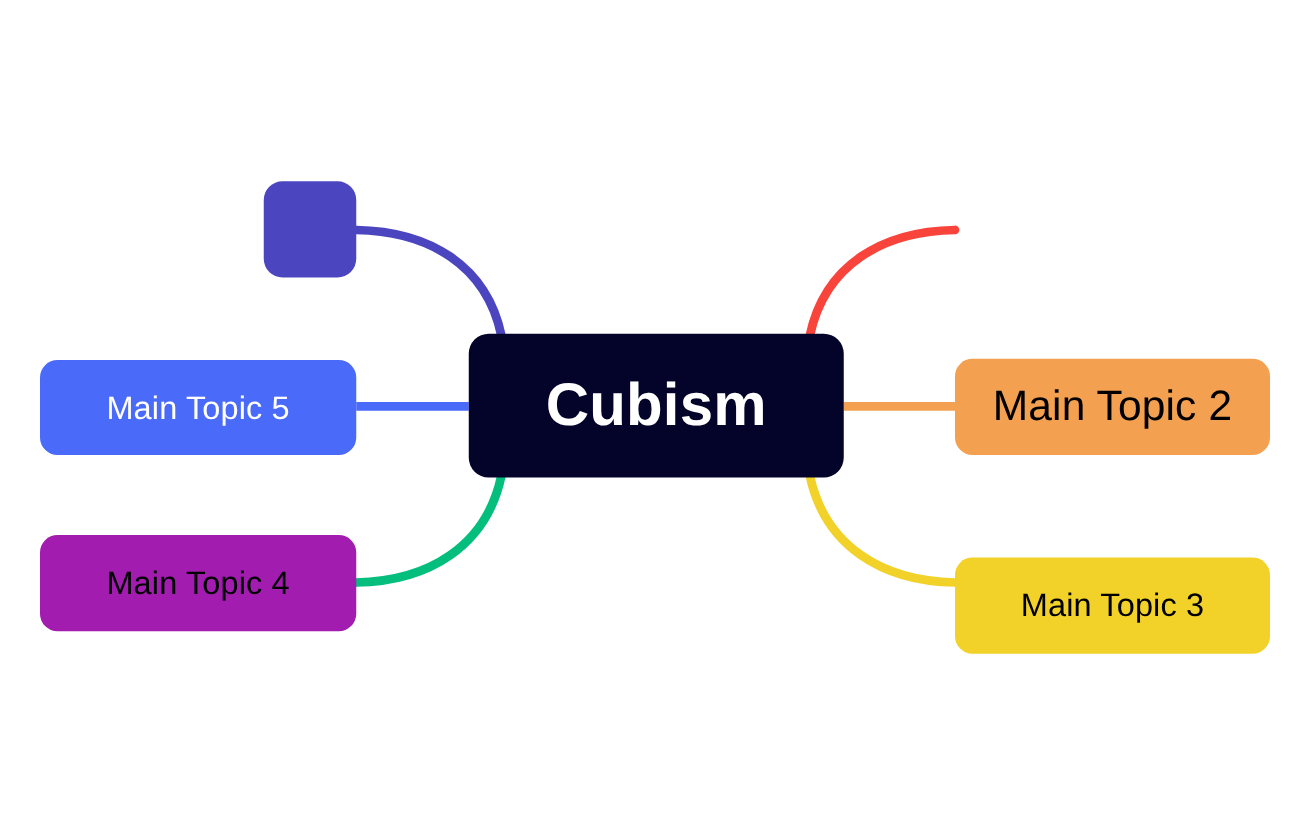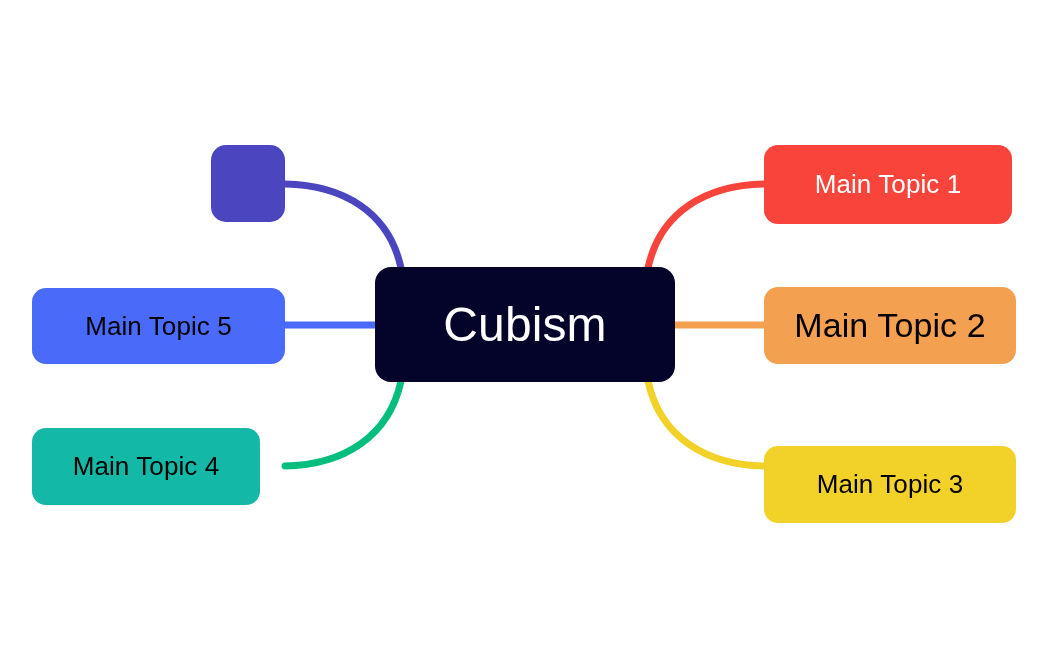--- a/index.html
+++ b/index.html
@@ -46,21 +46,21 @@
     left: 375px;
     top: 267px;
     width: 300px;
     height: 115px;
     background: #04042b;
     border-radius: 16px;
   }
   #node-center .node-label {
     color: #ffffff;
     font-size: 48px;
-    font-weight: 400;
+    font-weight: 700;
   }
   
   #node-topic-1 {
     left: 764px;
     top: 145px;
     width: 248px;
     height: 79px;
     background: #f9443c;
   }
   #node-topic-1 .node-label {
@@ -92,29 +92,29 @@
   }
   
   #node-topic-5 {
     left: 32px;
     top: 288px;
     width: 253px;
     height: 76px;
     background: #4a6bfa;
   }
   #node-topic-5 .node-label {
-    color: #000000;
+    color: #ffffff;
     font-size: 26px;
   }
   #node-topic-4 {
     left: 32px;
     top: 428px;
-    width: 228px;
+    width: 253px;
     height: 77px;
-    background: #14b8a6;
+    background: #a21caf;
   }
   #node-topic-4 .node-label {
     color: #000000;
     font-size: 26px;
   }
   
   #node-blank {
     left: 211px;
     top: 145px;
     width: 74px;
@@ -140,23 +140,20 @@
 
     <path d="M 375 325 L 285 325" stroke="#4a6bfa" stroke-width="7" stroke-linecap="butt" fill="none"></path>
 
     <path d="M 285 184 C 343 185 389 212 401 268" stroke="#4b46c0" stroke-width="7" stroke-linecap="round" fill="none"></path>
   </svg>
 
   <div class="node" id="node-center">
     <span class="node-label">Cubism</span>
   </div>
 
-  <div class="node" id="node-topic-1">
-    <span class="node-label">Main Topic 1</span>
-  </div>
 
   <div class="node" id="node-topic-2">
     <span class="node-label">Main Topic 2</span>
   </div>
 
   <div class="node" id="node-topic-3">
     <span class="node-label">Main Topic 3</span>
   </div>
 
   <div class="node" id="node-topic-4">

